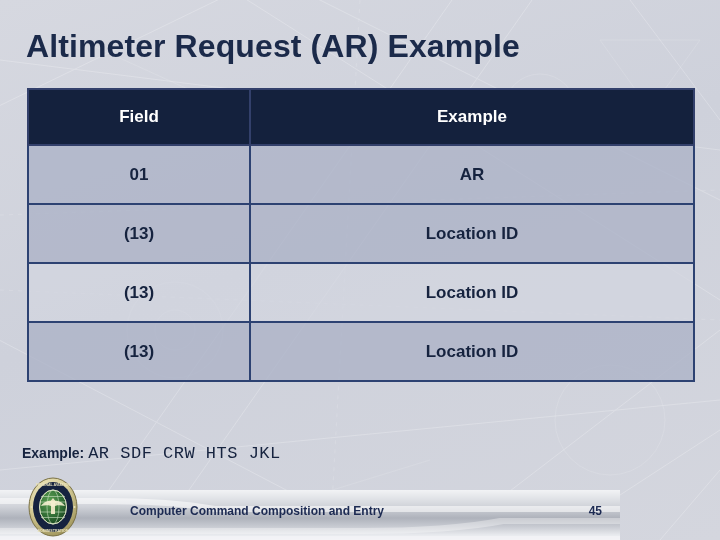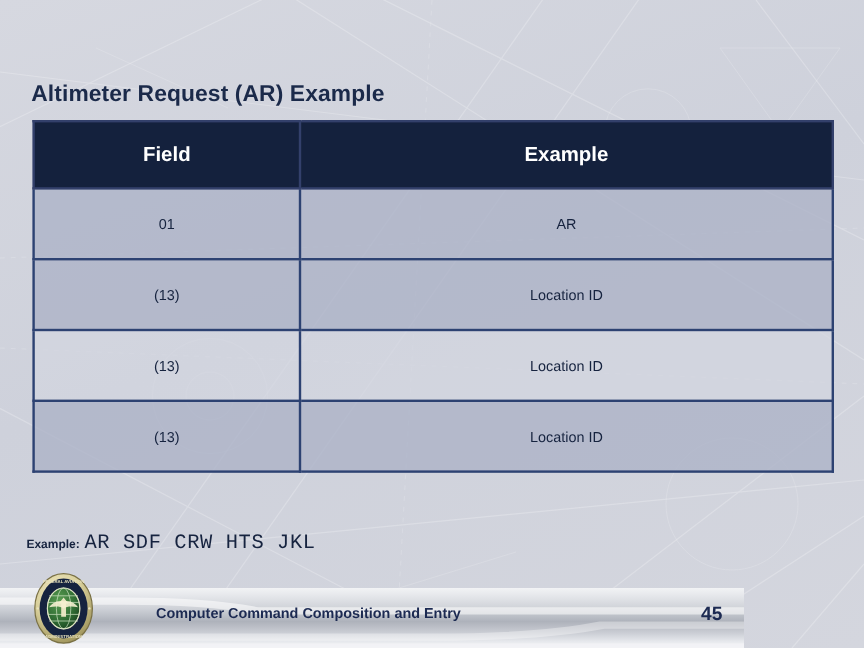--- a/index.html
+++ b/index.html
@@ -29,45 +29,45 @@
     inset: 0;
     pointer-events: none;
     opacity: 0.55;
   }
   .bg-texture svg { display: block; width: 100%; height: 100%; }
 
   .page-title {
     position: absolute;
     left: 26px;
     top: 28px;
-    font-size: 19px;
+    font-size: 32px;
     font-weight: bold;
     color: #1b2a4a;
     letter-spacing: 0.1px;
     white-space: nowrap;
-    margin-top: 40px;
   }
 
   
   .data-table {
     position: absolute;
     left: 27px;
-    top: 100px;
+    top: 88px;
     width: 666px;
     border-collapse: collapse;
     table-layout: fixed;
   }
   .data-table th,
   .data-table td {
     border: 2px solid #2d4272;
     text-align: center;
     vertical-align: middle;
-    font-size: 12px;
+    font-size: 17px;
     color: #16233f;
     padding: 0;
+    font-weight: bold;
   }
   .data-table th {
     background: #14213d;
     color: #ffffff;
     font-size: 17px;
     font-weight: bold;
     height: 54px;
     border-color: #33406b;
   }
   .col-field { width: 222px; }
@@ -86,21 +86,21 @@
   .example-line {
     position: absolute;
     left: 22px;
     top: 444px;
     font-size: 14px;
     color: #16233f;
     white-space: nowrap;
   }
   .example-label {
     font-weight: bold;
-    font-size: 10px;
+    font-size: 14px;
   }
   .example-codes {
     font-family: "Liberation Mono", "DejaVu Sans Mono", monospace;
     font-size: 17px;
     letter-spacing: 0.5px;
   }
 
   
   .footer-bar {
     position: absolute;
@@ -132,21 +132,21 @@
     top: 14px;
     font-size: 12px;
     font-weight: bold;
     color: #1c2a52;
     white-space: nowrap;
   }
   .footer-page {
     position: absolute;
     right: 18px;
     top: 14px;
-    font-size: 16px;
+    font-size: 12px;
     font-weight: bold;
     color: #1c2a52;
   }
 
   .faa-seal {
     position: absolute;
     left: 22px;
     bottom: 2px;
     width: 62px;
     height: 62px;

